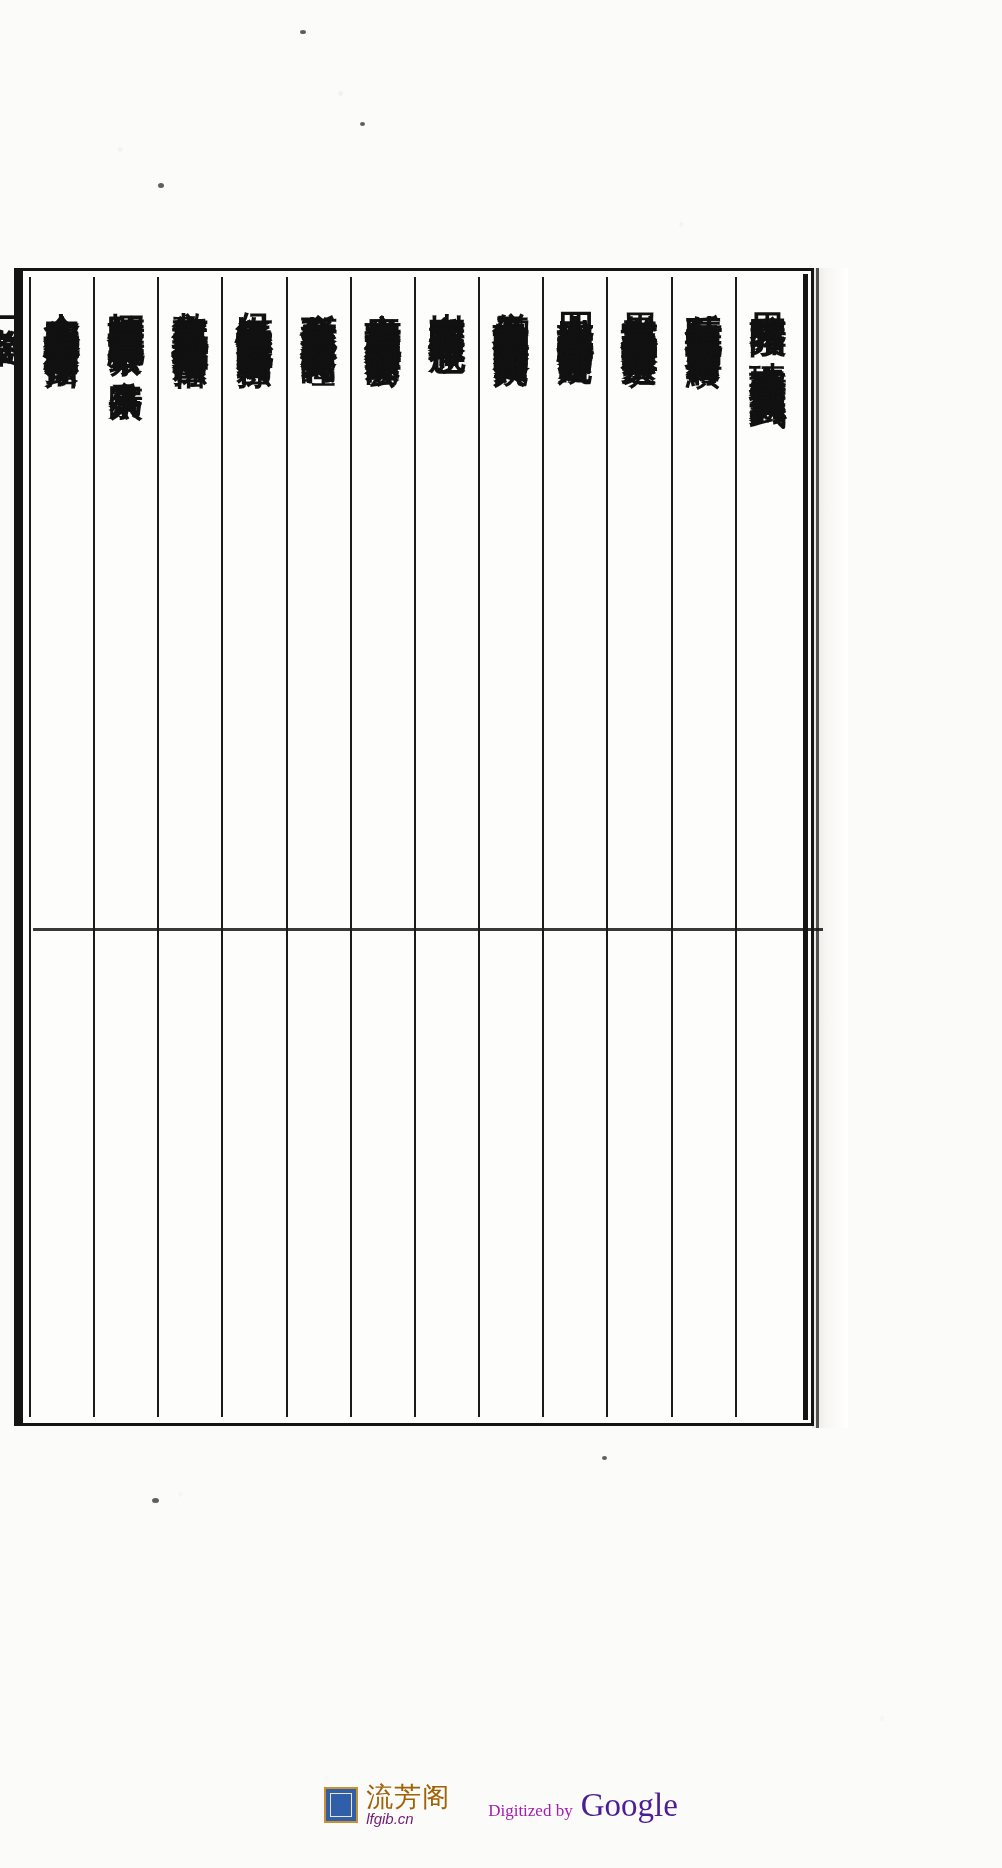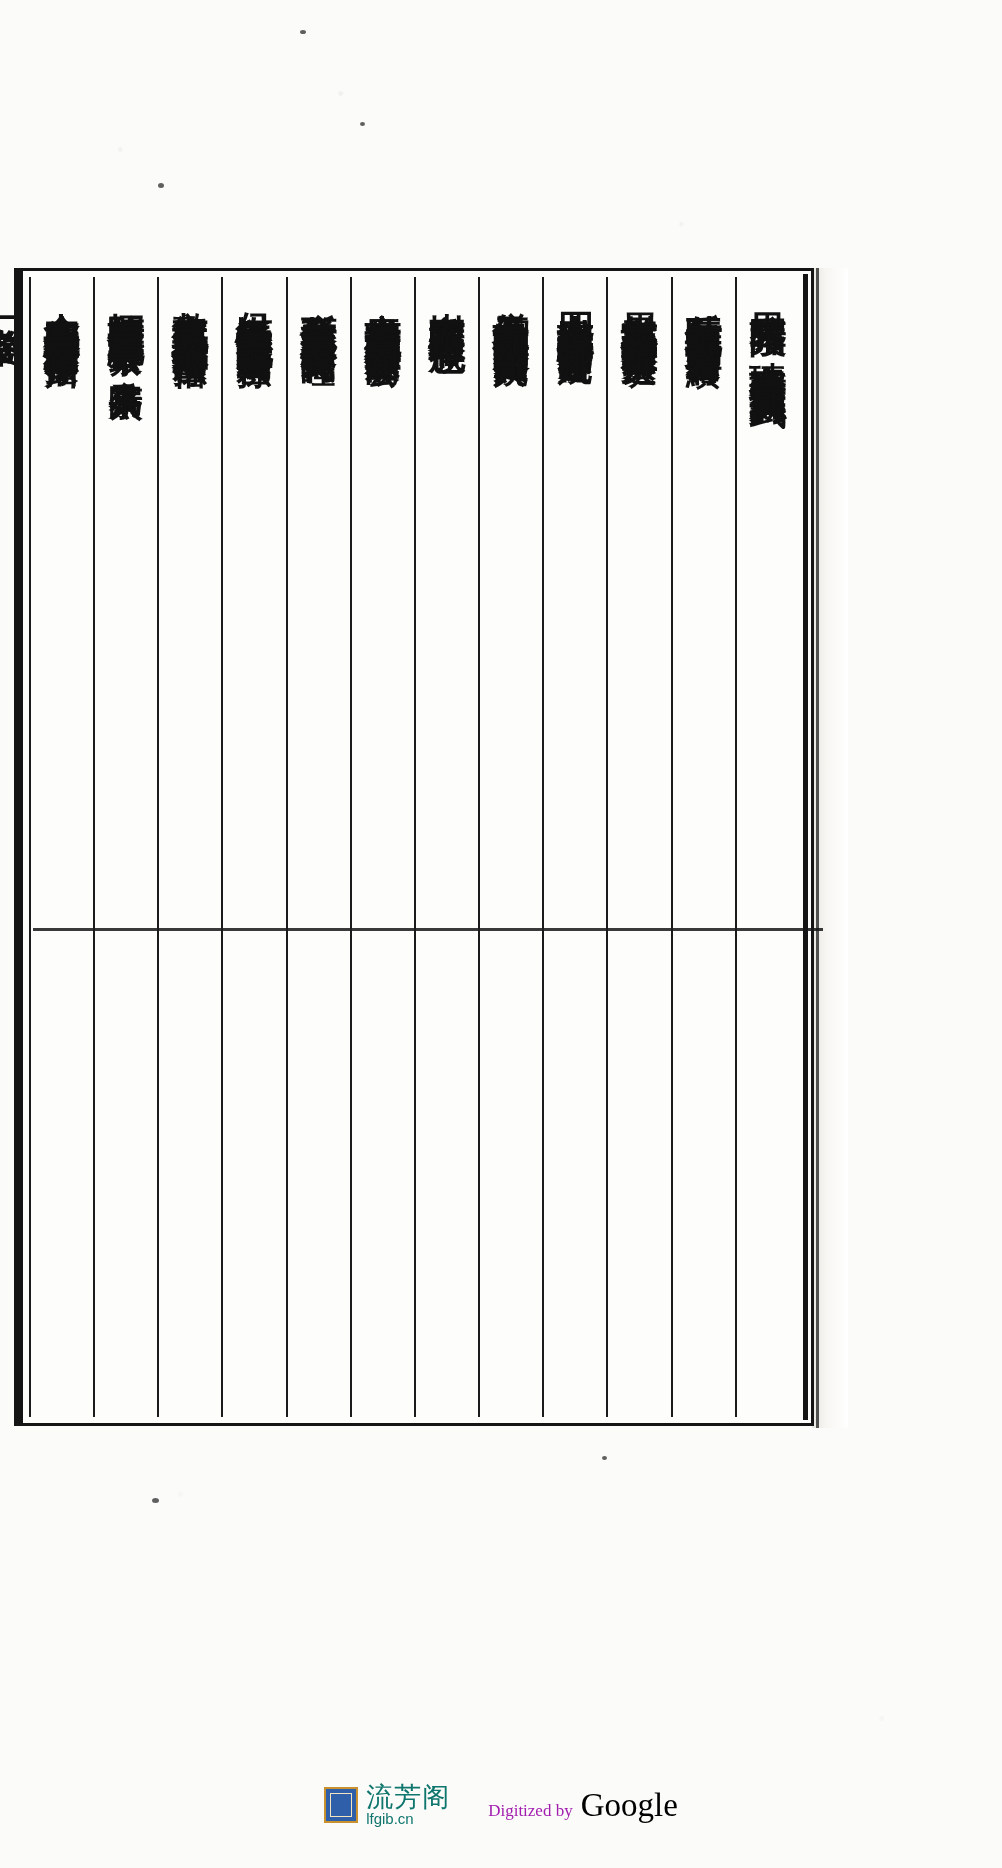--- a/index.html
+++ b/index.html
@@ -176,38 +176,39 @@
   }
   #stamp .seal::after {
     content: "";
     position: absolute;
     left: 4px; top: 4px; right: 4px; bottom: 4px;
     border: 1px solid #f3e3c0;
   }
   #stamp .txt { line-height: 1.05; }
   #stamp .cn {
     font-size: 27px;
-    color: #0f766e;
+    color: #a16207;
     font-family: "DejaVu Serif", serif;
     letter-spacing: 1px;
   }
   #stamp .url {
     font-size: 15px;
-    color: #0f766e;
+    color: #701a75;
     font-family: "Liberation Sans", sans-serif;
+    font-style: italic;
   }
   #gbrand { display: flex; align-items: baseline; gap: 8px; }
   #gbrand .dig {
     font-size: 17px;
     color: #a21caf;
     font-family: "Liberation Serif", serif;
   }
   #gbrand .goog {
     font-size: 33px;
-    color: #000000;
+    color: #4c1d95;
     font-family: "Liberation Serif", serif;
     letter-spacing: 0px;
   }
 </style>
 </head>
 <body>
 
 <div id="scan">
 
   <div class="speck" style="left:300px;top:30px;width:6px;height:4px;"></div>

